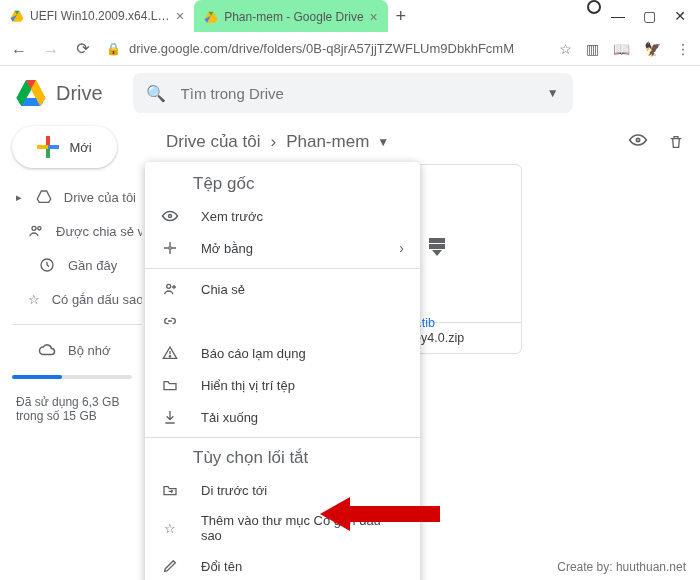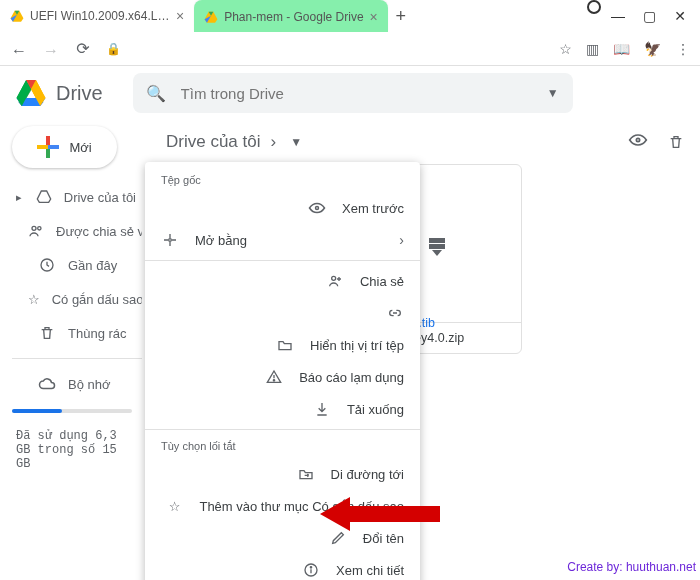--- a/index.html
+++ b/index.html
@@ -40,52 +40,52 @@
   
   .sidebar { width: 150px; padding: 6px 8px 0 12px; font-size: 13px; color: #5f6368; display: flex; flex-direction: column; gap: 4px; position: relative; }
   .newbtn { width: 105px; height: 42px; border-radius: 22px; background: #fff; box-shadow: 0 1px 3px rgba(0,0,0,.25); display: flex; align-items: center; justify-content: center; gap: 10px; font-size: 13px; color: #3c4043; margin-bottom: 10px; }
   .newbtn .plus { width: 22px; height: 22px; position: relative; }
   .plus::before { content:""; position:absolute; left:9px; top:0; width:4px; height:22px; background: linear-gradient(to bottom,#ea4335 0 50%,#34a853 50% 100%); }
   .plus::after { content:""; position:absolute; top:9px; left:0; height:4px; width:22px; background: linear-gradient(to right,#fbbc05 0 50%,#4285f4 50% 100%); }
   .navitem { display: flex; align-items: center; gap: 12px; height: 30px; border-radius: 0 16px 16px 0; padding: 0 6px 0 4px; white-space: nowrap; overflow: hidden; }
   .navitem .caret { width: 10px; color: #5f6368; font-size: 11px; }
   .navitem .ic { width: 18px; height: 18px; display: flex; align-items: center; justify-content: center; color: #5f6368; }
   .divider { height: 1px; background: #e0e0e0; margin: 6px 0; }
-  .storage { font-size: 12px; color: #5f6368; padding: 4px 4px; font-family: Liberation Mono, monospace; }
+  .storage { font-size: 12px; color: #5f6368; padding: 4px 4px; }
   .storagebar { height: 4px; width: 120px; background: #e0e0e0; border-radius: 2px; margin: 6px 0 8px; position: relative; }
   .storagebar::before { content:""; position:absolute; left:0; top:0; bottom:0; width:42%; background:#1a73e8; border-radius:2px; }
   .buybtn { border: 1px solid #dadce0; color: #1a73e8; font-size: 13px; padding: 6px 12px; border-radius: 4px; background: #fff; width: max-content; }
   
   
   .content { flex: 1; padding: 0 16px; position: relative; }
   .breadcrumb { display: flex; align-items: center; gap: 10px; height: 44px; font-size: 17px; color: #5f6368; }
   .breadcrumb .crumb { display: flex; align-items: center; gap: 4px; }
   .bc-actions { margin-left: auto; display: flex; gap: 20px; color: #5f6368; }
   .files { display: flex; gap: 16px; }
   .filecard { width: 170px; height: 190px; border: 1px solid #e0e0e0; border-radius: 6px; display: flex; flex-direction: column; justify-content: flex-end; }
   .filecard .thumb { flex: 1; display:flex; align-items:center; justify-content:center; color:#5f6368; }
   .filecard .ftr { border-top: 1px solid #e0e0e0; display: flex; align-items: center; gap: 8px; padding: 8px 10px; font-size: 12.5px; color: #3c4043; }
   .zipicon { width:16px; height:12px; display:inline-block; position:relative; }
   .zipicon::before { content:""; position:absolute; left:0; right:0; top:0; height:5px; background:#5f6368; }
   .zipicon::after { content:""; position:absolute; left:0; right:0; top:6px; height:5px; background:#5f6368; }
   .zipicon .tri { position:absolute; top:12px; left:3px; width:0; height:0; border-left:5px solid transparent; border-right:5px solid transparent; border-top:6px solid #5f6368; }
   
   
   .ctxmenu { position: absolute; left: 145px; top: 162px; width: 275px; background: #fff; border-radius: 4px; box-shadow: 0 2px 10px rgba(0,0,0,.28); padding: 6px 0; font-size: 13px; color: #3c4043; z-index: 50; }
-  .ctxmenu .sect { padding: 6px 16px; font-size: 11px; color: #5f6368; }
-  .ctxmenu .item { display: flex; align-items: center; gap: 16px; padding: 7px 16px; justify-content: flex-end; }
+  .ctxmenu .sect { padding: 6px 16px; font-size: 17px; color: #5f6368; margin-left: 32px; }
+  .ctxmenu .item { display: flex; align-items: center; gap: 22px; padding: 7px 16px; }
   .ctxmenu .item .ic { width: 18px; height: 18px; display: flex; align-items: center; justify-content: center; color: #5f6368; }
   .ctxmenu .item .sub { margin-left: auto; color: #5f6368; font-size: 14px; }
   .ctxmenu .sep { height: 1px; background: #e0e0e0; margin: 4px 0; }
   
   
   .arrow { position: absolute; left: 320px; top: 497px; width: 120px; height: 34px; pointer-events: none; z-index: 60; }
   
   
-  .credit { position: absolute; right: 4px; bottom: 6px; font-size: 12px; color: #6d28d9; }
+  .credit { position: absolute; right: 14px; bottom: 6px; font-size: 12px; color: #737373; }
   
   svg { display: block; }
 </style>
 </head>
 <body>
 
 <div class="titlebar">
   <div class="tab">
     <svg class="favdrive" viewBox="0 0 24 24">
         <polygon points="8,3 16,3 23,16 19,22 5,22 1,16" fill="#fbbc05"></polygon>
@@ -113,20 +113,21 @@
     <span>✕</span>
   </div>
 </div>
 
 <div class="urlbar">
   <span class="navbtn">←</span>
   <span class="navbtn" style="opacity:.4">→</span>
   <span class="navbtn">⟳</span>
   <div class="url">
     <span class="lock">🔒</span>
+    <span>drive.google.com/drive/folders/0B-q8jrA57jjTZWFLUm9DbkhFcmM</span>
   </div>
   <div class="urlright">
     <span>☆</span>
     <span>▥</span>
     <span>📖</span>
     <span>🦅</span>
     <span>⋮</span>
   </div>
 </div>
 
@@ -190,29 +191,20 @@
             <path d="M12 7v5l3 2"></path>
           </svg>
         </span>
       <span>Gần đây</span>
     </div>
     <div class="navitem">
       <span class="caret"></span>
       <span class="ic">☆</span>
       <span>Có gắn dấu sao</span>
     </div>
-    <div class="navitem">
-      <span class="caret"></span>
-      <span class="ic">
-          <svg width="16" height="16" viewBox="0 0 24 24" fill="none" stroke="#5f6368" stroke-width="2">
-            <path d="M4 7h16M9 7V4h6v3M7 7l1 13h8l1-13"></path>
-          </svg>
-        </span>
-      <span>Thùng rác</span>
-    </div>
     <div class="divider"></div>
     <div class="navitem">
       <span class="caret"></span>
       <span class="ic">
           <svg width="18" height="14" viewBox="0 0 24 16" fill="none" stroke="#5f6368" stroke-width="2">
             <path d="M7 14a5 5 0 010-10 6 6 0 0111 2 4 4 0 010 8H7z"></path>
           </svg>
         </span>
       <span>Bộ nhớ</span>
     </div>
@@ -220,20 +212,21 @@
     <div class="storage">Đã sử dụng 6,3 GB trong số 15 GB</div>
   </div>
 
   <div class="content">
     <div class="breadcrumb">
       <span class="crumb">
           <span>Drive của tôi</span>
         </span>
       <span style="color:#5f6368">›</span>
       <span class="crumb">
+        <span>Phan-mem</span>
         <span style="font-size:12px;margin-left:4px">▼</span>
       </span>
       <div class="bc-actions">
         <span>
             <svg width="20" height="14" viewBox="0 0 24 16" fill="none" stroke="#5f6368" stroke-width="2">
               <path d="M2 8s4-6 10-6 10 6 10 6-4 6-10 6S2 8 2 8z"></path>
               <circle cx="12" cy="8" r="2"></circle>
             </svg>
           </span>
         <span>
@@ -297,54 +290,54 @@
   </div>
   <div class="item">
     <span class="ic">
         <svg width="16" height="16" viewBox="0 0 24 24" fill="none" stroke="#5f6368" stroke-width="2">
           <path d="M9 12h6M8 8a4 4 0 000 8h2M16 16a4 4 0 000-8h-2"></path>
         </svg>
       </span>
   </div>
   <div class="item">
     <span class="ic">
-        <svg width="16" height="14" viewBox="0 0 24 20" fill="none" stroke="#5f6368" stroke-width="2">
-          <path d="M3 5h6l2 3h10v9H3z"></path>
-        </svg>
-      </span>
-    <span>Hiển thị vị trí tệp</span>
-  </div>
-  <div class="item">
-    <span class="ic">
         <svg width="16" height="16" viewBox="0 0 24 24" fill="none" stroke="#5f6368" stroke-width="2">
           <polygon points="12,3 22,20 2,20"></polygon>
           <line x1="12" y1="9" x2="12" y2="14"></line>
           <circle cx="12" cy="17" r="1"></circle>
         </svg>
       </span>
     <span>Báo cáo lạm dụng</span>
   </div>
   <div class="item">
     <span class="ic">
+        <svg width="16" height="14" viewBox="0 0 24 20" fill="none" stroke="#5f6368" stroke-width="2">
+          <path d="M3 5h6l2 3h10v9H3z"></path>
+        </svg>
+      </span>
+    <span>Hiển thị vị trí tệp</span>
+  </div>
+  <div class="item">
+    <span class="ic">
         <svg width="16" height="16" viewBox="0 0 24 24" fill="none" stroke="#5f6368" stroke-width="2">
           <path d="M12 3v12M7 11l5 5 5-5M5 21h14"></path>
         </svg>
       </span>
     <span>Tải xuống</span>
   </div>
   <div class="sep"></div>
   <div class="sect">Tùy chọn lối tắt</div>
   <div class="item">
     <span class="ic">
         <svg width="16" height="14" viewBox="0 0 24 20" fill="none" stroke="#5f6368" stroke-width="2">
           <path d="M3 5h6l2 3h10v9H3z"></path>
           <path d="M10 12h6m0 0l-2-2m2 2l-2 2"></path>
         </svg>
       </span>
-    <span>Di đường tới</span>
+    <span>Di trước tới</span>
   </div>
   <div class="item">
     <span class="ic">☆</span>
     <span>Thêm vào thư mục Có gắn dấu sao</span>
   </div>
   <div class="item">
     <span class="ic">
         <svg width="16" height="16" viewBox="0 0 24 24" fill="none" stroke="#5f6368" stroke-width="2">
           <path d="M4 20l4-1L20 7l-3-3L5 16z"></path>
         </svg>

